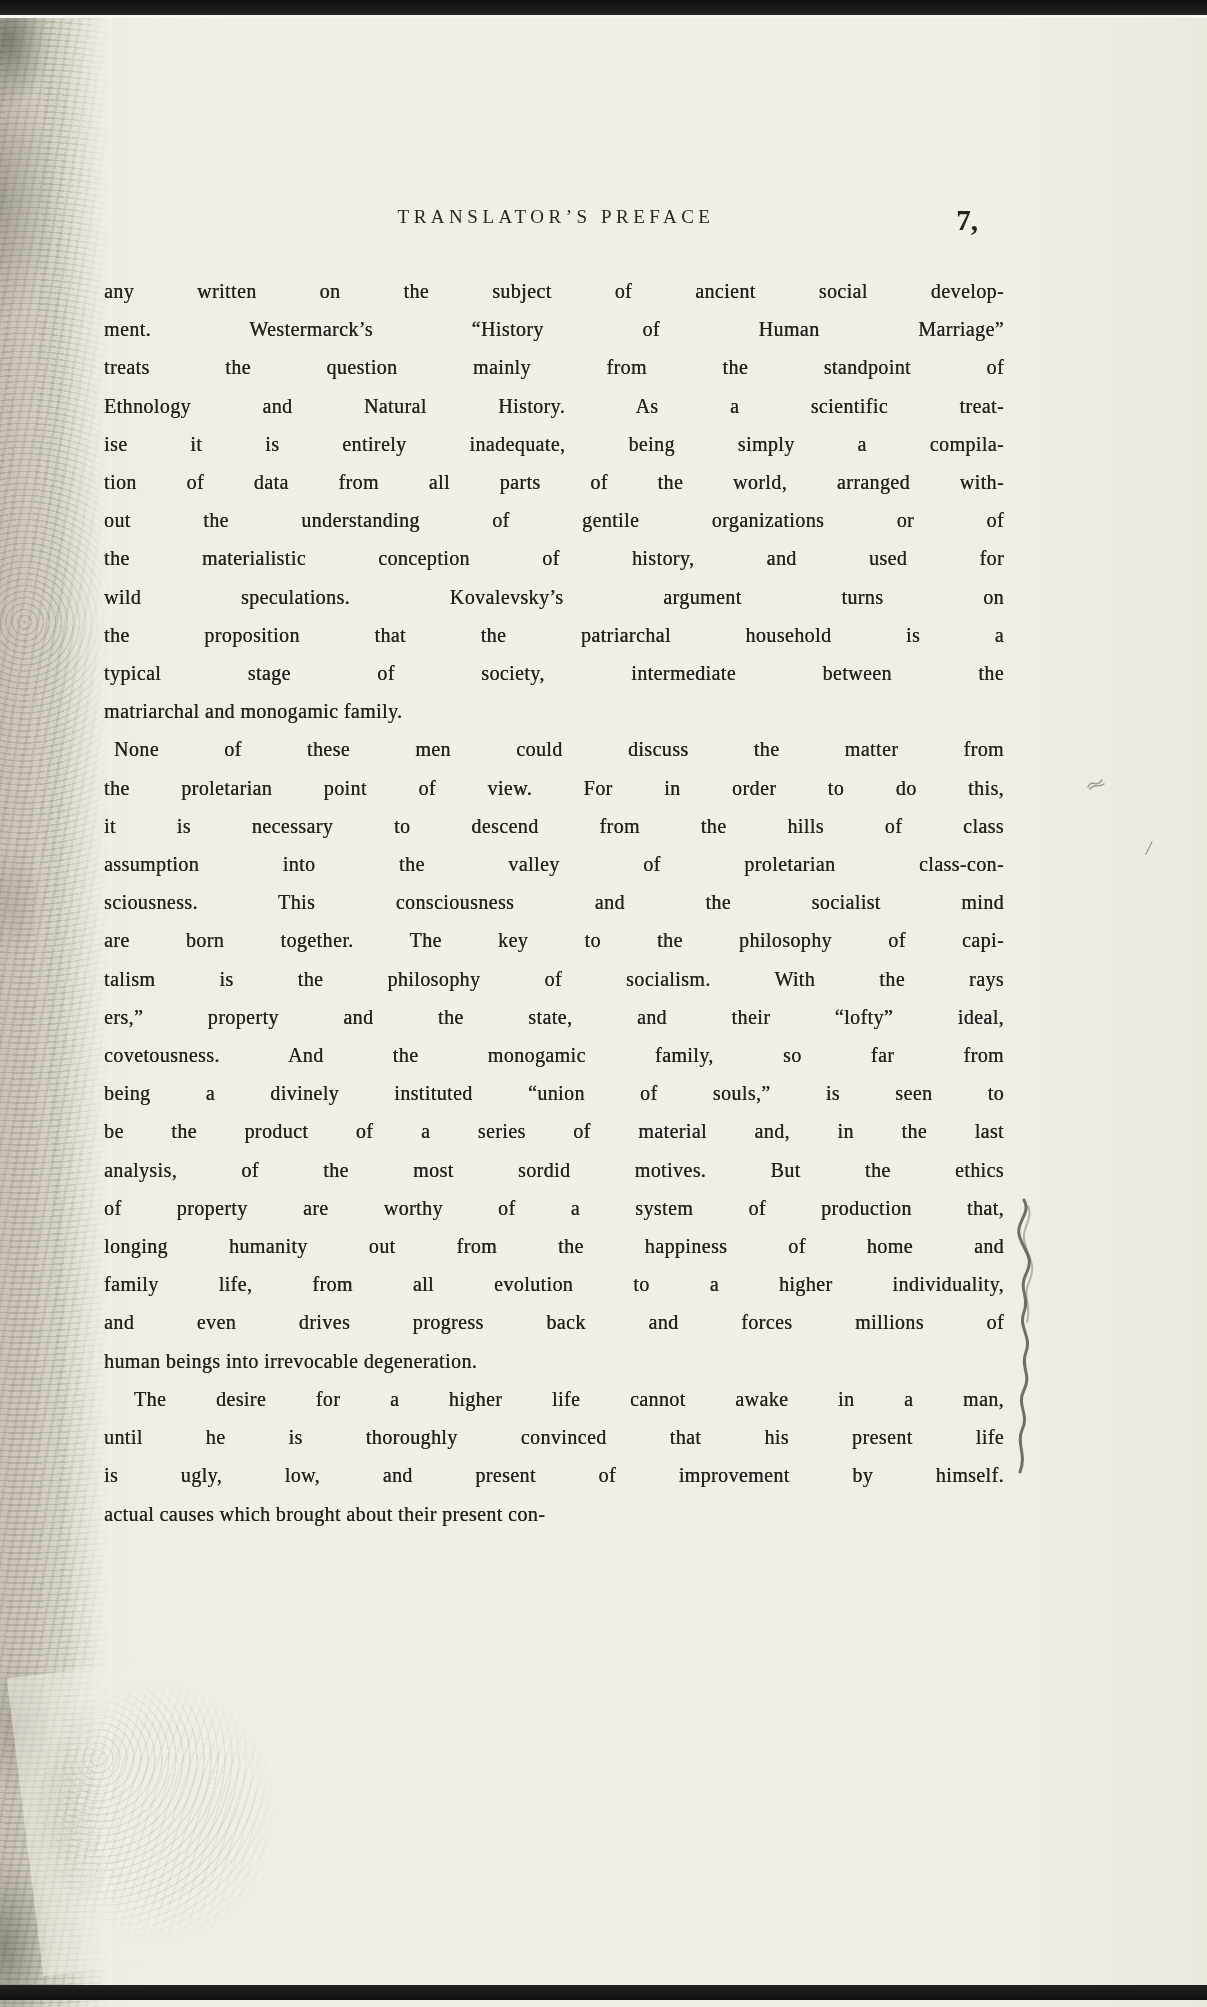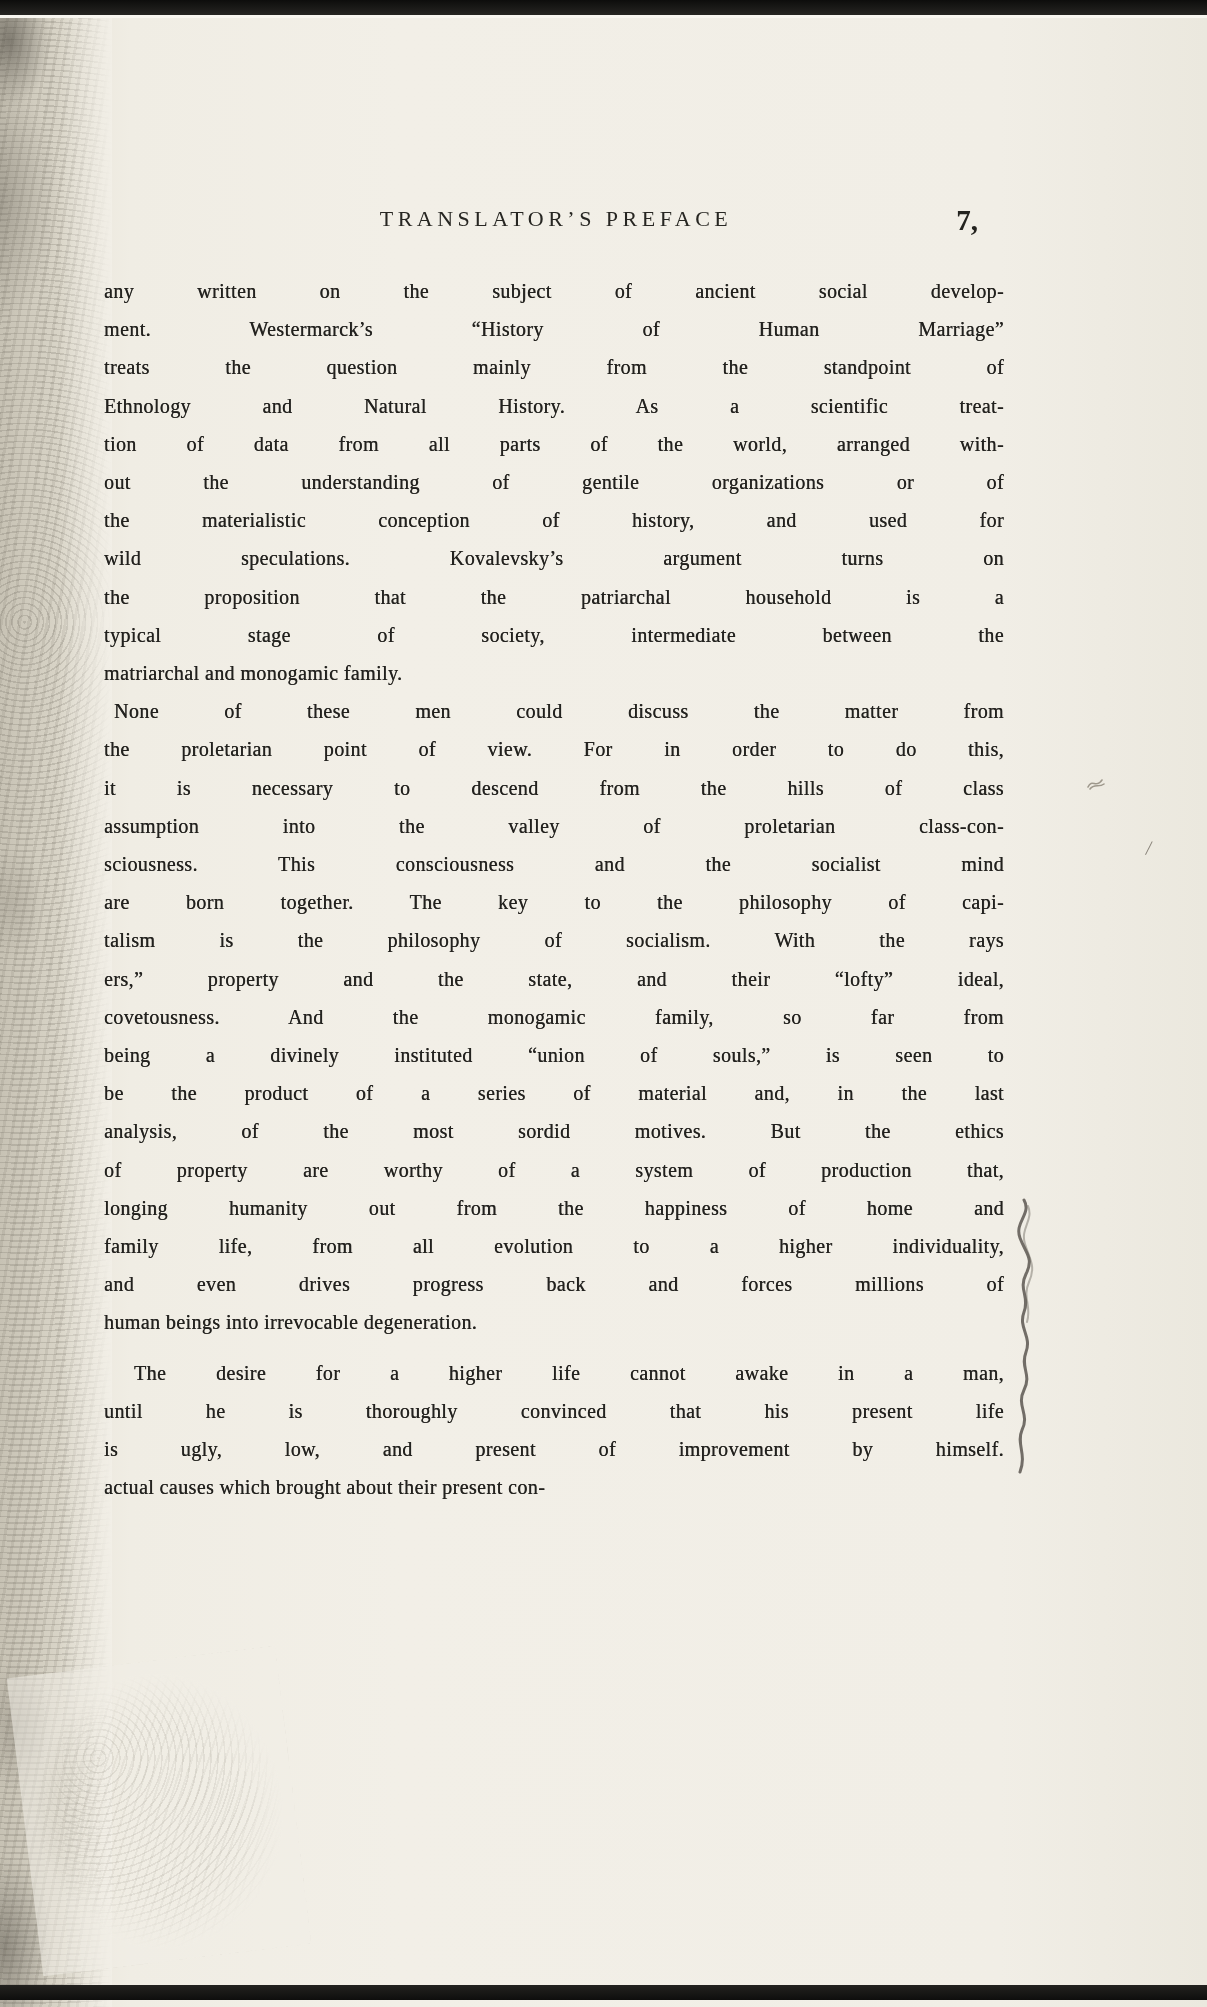--- a/index.html
+++ b/index.html
@@ -50,21 +50,21 @@
     transform: rotate(-7deg);
     opacity: .55;
   }
 
   
   .page { position: absolute; left: 104px; top: 206px; width: 900px; z-index: 3; }
 
   .header { position: relative; height: 42px; margin-bottom: 24px; }
   .title {
     position: absolute; left: 4px; right: 0; text-align: center;
-    font-size: 22px; letter-spacing: 4.5px; color: #272622;
+    font-size: 19px; letter-spacing: 4.5px; color: #272622;
   }
   .pagenum {
     position: absolute; right: 26px; top: -2px;
     font-size: 29px; font-weight: bold; color: #24231f;
   }
 
   .line {
     font-size: 20px; line-height: 38.2px;
     letter-spacing: 0.02em;
     text-align: justify; text-align-last: justify;
@@ -93,20 +93,21 @@
     <div class="header">
       <div class="title">TRANSLATOR’S PREFACE</div>
       <div class="pagenum">7,</div>
     </div>
     <div id="paragraphs">
         <div class="paragraph">
           <div class="line">any written on the subject of ancient social develop-</div>
           <div class="line">ment. Westermarck’s “History of Human Marriage”</div>
           <div class="line">treats the question mainly from the standpoint of</div>
           <div class="line">Ethnology and Natural History. As a scientific treat-</div>
+          <div class="line">ise it is entirely inadequate, being simply a compila-</div>
           <div class="line">tion of data from all parts of the world, arranged with-</div>
           <div class="line">out the understanding of gentile organizations or of</div>
           <div class="line">the materialistic conception of history, and used for</div>
           <div class="line">wild speculations. Kovalevsky’s argument turns on</div>
           <div class="line">the proposition that the patriarchal household is a</div>
           <div class="line">typical stage of society, intermediate between the</div>
           <div class="line para-end">matriarchal and monogamic family.</div>
         </div>
         <div class="paragraph">
           <div class="line" style="text-indent: 10px;">None of these men could discuss the matter from</div>
@@ -121,21 +122,21 @@
           <div class="line">being a divinely instituted “union of souls,” is seen to</div>
           <div class="line">be the product of a series of material and, in the last</div>
           <div class="line">analysis, of the most sordid motives. But the ethics</div>
           <div class="line">of property are worthy of a system of production that,</div>
           <div class="line">longing humanity out from the happiness of home and</div>
           <div class="line">family life, from all evolution to a higher individuality,</div>
           <div class="line">and even drives progress back and forces millions of</div>
           <div class="line para-end">human beings into irrevocable degeneration.</div>
         </div>
         <div class="paragraph">
-          <div class="line" style="text-indent: 30px; margin-top: 12px;">The desire for a higher life cannot awake in a man,</div>
+          <div class="line" style="text-indent: 30px;">The desire for a higher life cannot awake in a man,</div>
           <div class="line">until he is thoroughly convinced that his present life</div>
           <div class="line">is ugly, low, and present of improvement by himself.</div>
           <div class="line para-end">actual causes which brought about their present con-</div>
         </div>
       </div>
   </div>
 
   <svg class="squiggle" width="38" height="290" viewBox="0 0 38 290">
     <path d="M20,4 C28,18 10,26 16,42 C22,58 30,62 22,78 C14,94 26,100 20,116 C14,132 28,140 22,156 C16,172 28,178 20,194 C12,210 26,218 18,234 C12,248 23,258 16,276" fill="none" stroke="#55514a" stroke-width="3" stroke-linecap="round" opacity="0.82"></path>
     <path d="M24,10 C30,24 16,32 21,48 C26,64 32,70 25,86 C18,102 28,110 23,126" fill="none" stroke="#6b665d" stroke-width="2" stroke-linecap="round" opacity="0.45"></path>

